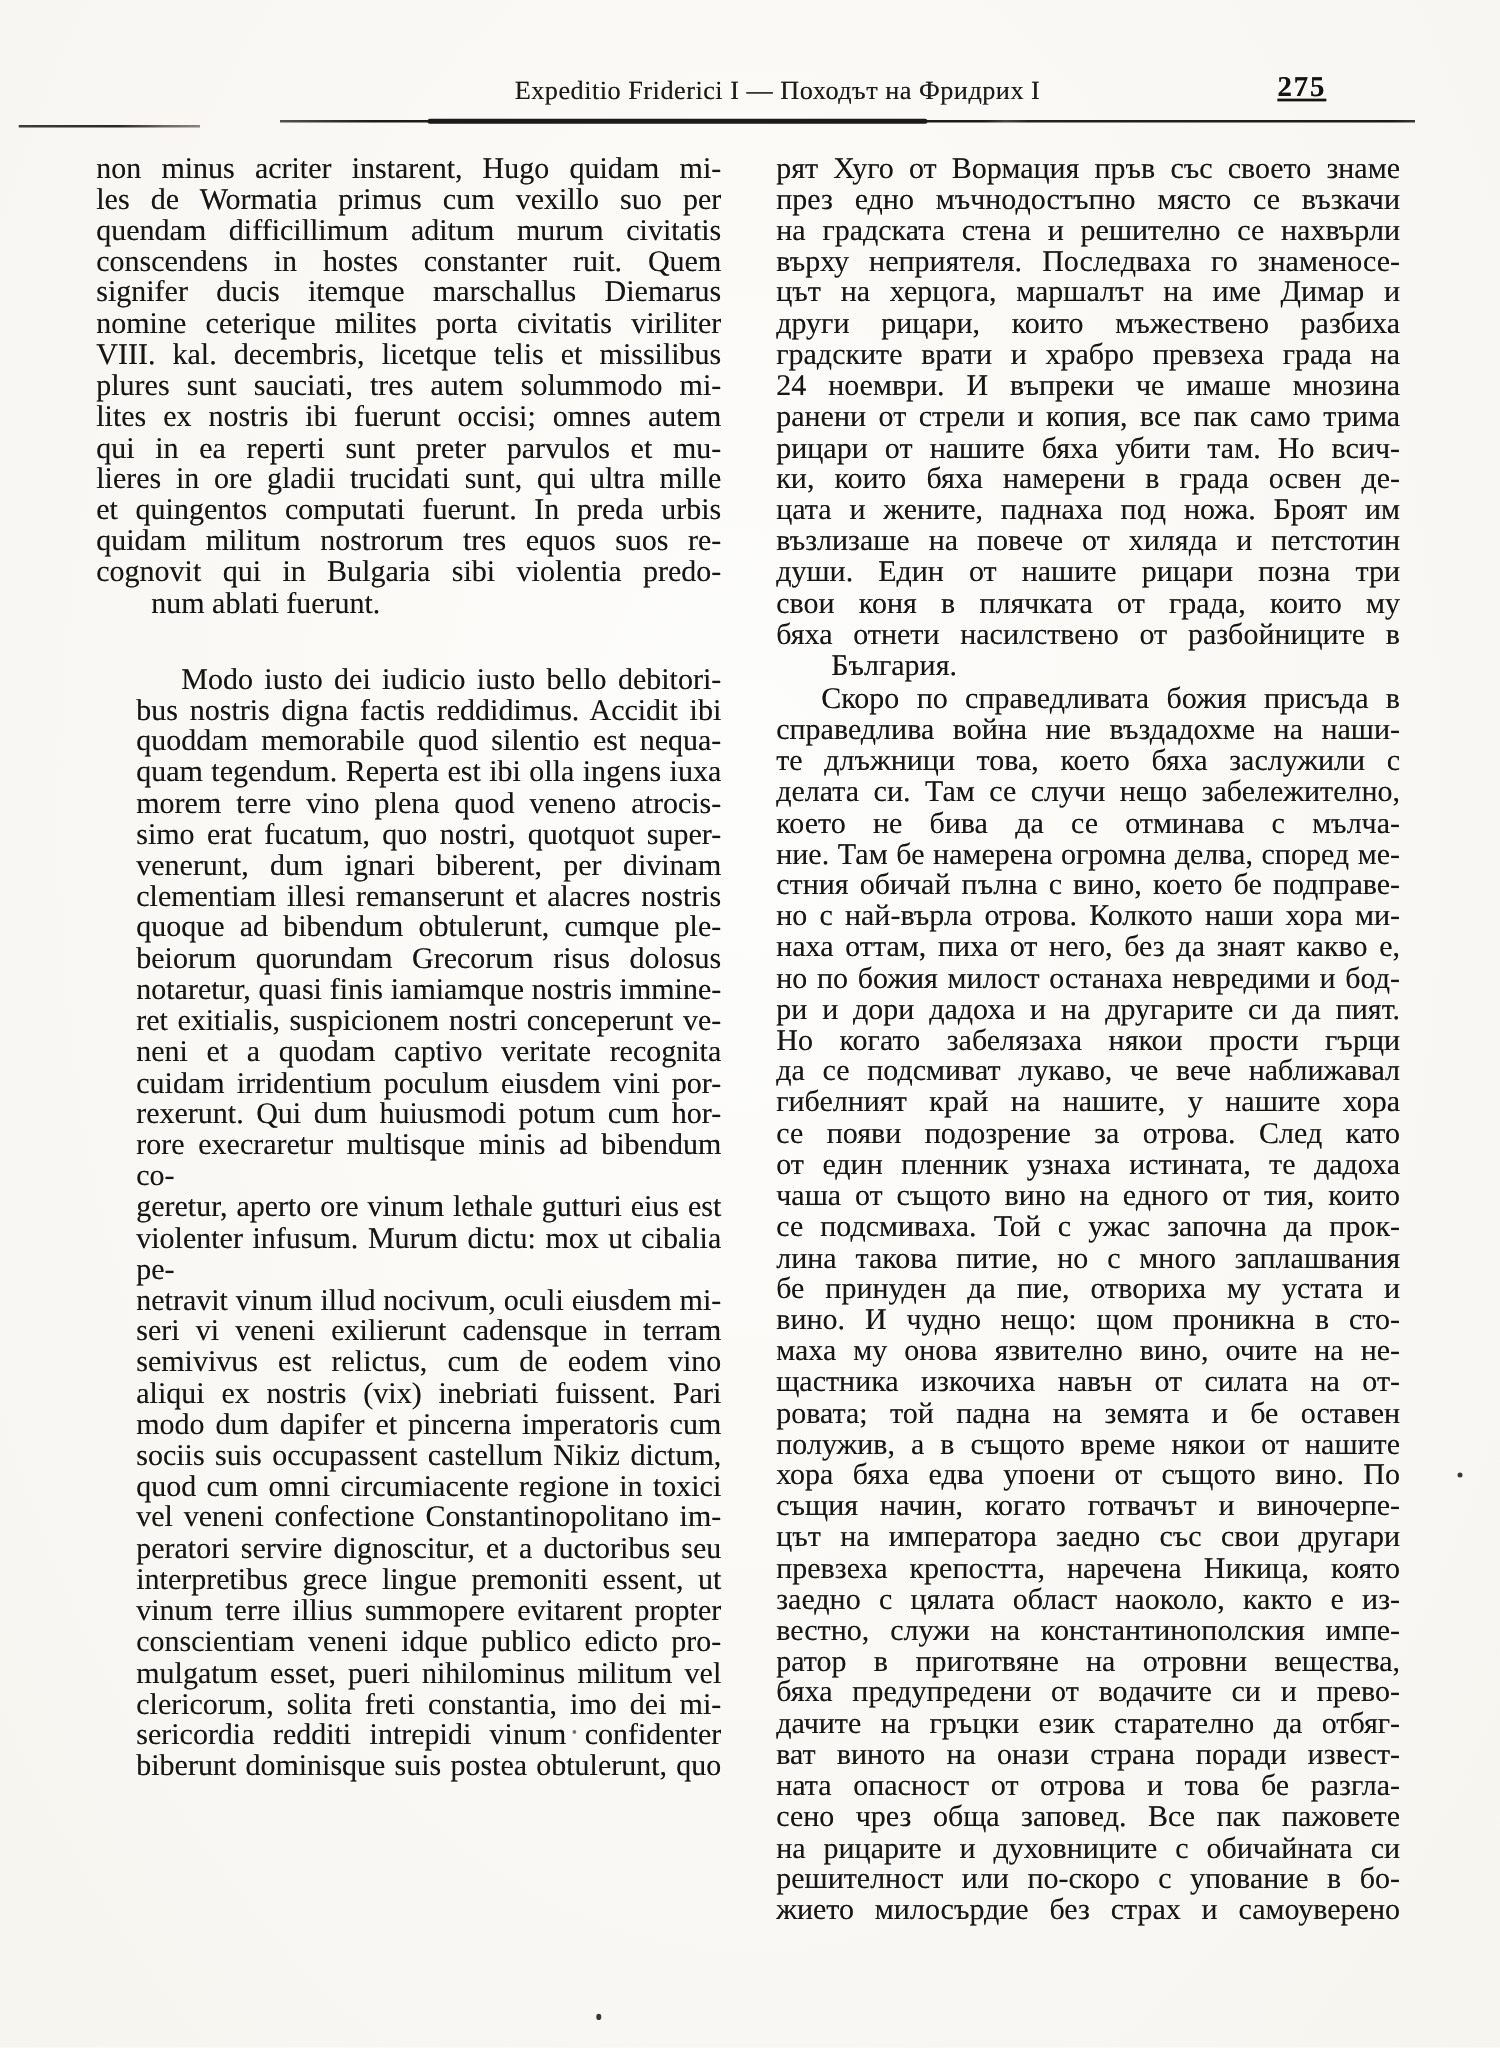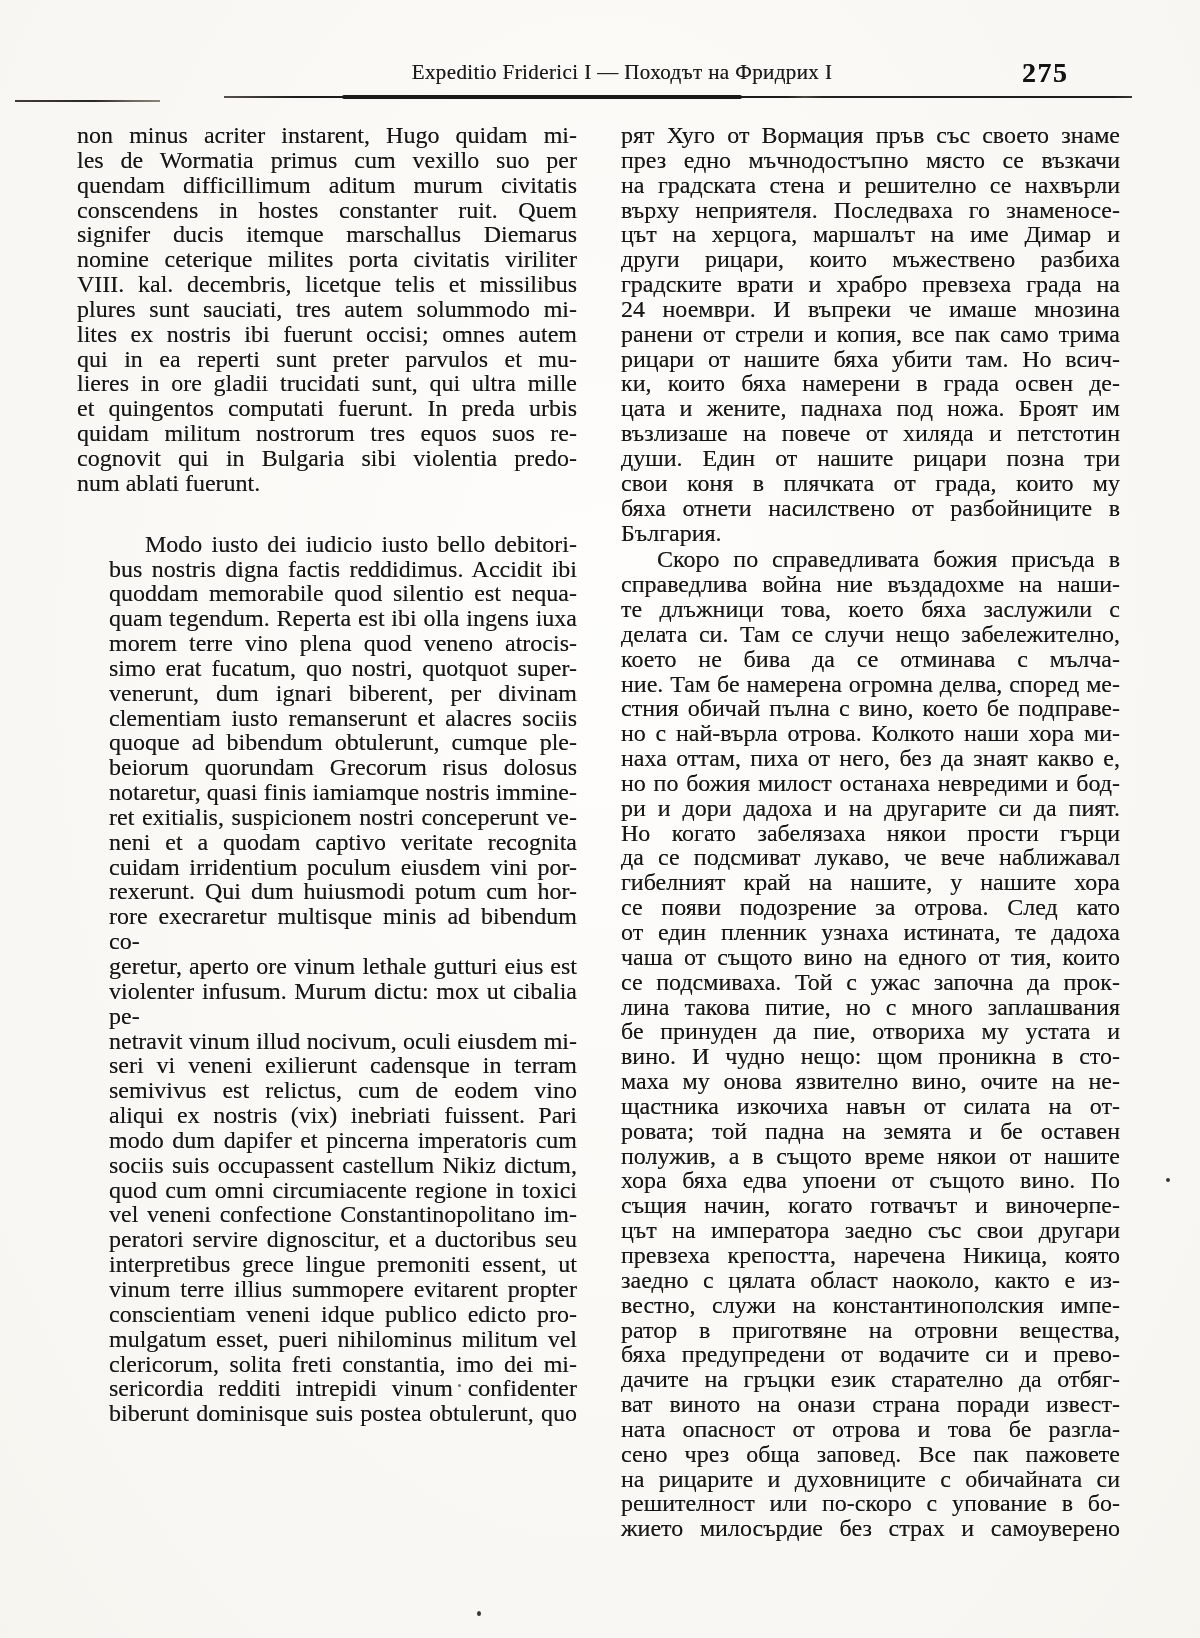--- a/index.html
+++ b/index.html
@@ -20,23 +20,24 @@
   .header-title {
     position: absolute; top: 60px; left: 0; width: 1180px;
     text-align: center;
     font-size: 21px; letter-spacing: 0.4px;
     color: #1c1b19;
     text-shadow: 0 0 0.4px rgba(25,25,25,0.65);
     padding-left: 32px;
   }
   .page-number {
     position: absolute; top: 57px; left: 1022px;
-    font-size: 28px; font-weight: bold; letter-spacing: 1.5px;
+    font-size: 23px; font-weight: bold; letter-spacing: 1.5px;
     color: #151413;
     text-shadow: 0 0 0.4px rgba(25,25,25,0.7);
+    text-decoration: underline;
   }
   .rule-main {
     position: absolute; top: 96px; left: 224px; width: 908px; height: 2px;
     background: linear-gradient(to right,
       #55514c 0%, #1d1c1a 8%, #1d1c1a 62%, #4a463f 64%,
       #242220 66%, #1d1c1a 98%, #3a3733 100%);
   }
   .rule-main .rule-thick {
     position: absolute; top: -1px; left: 118px; width: 400px; height: 4px;
     background: #1b1a18; border-radius: 2px;
@@ -47,21 +48,21 @@
   }
   .column {
     position: absolute; top: 123px;
     font-size: 24px; line-height: 24.85px;
     color: #171615;
     text-shadow: 0 0 0.4px rgba(25,25,25,0.55);
   }
   .col-left  { left: 77px;  width: 500px; }
   .col-right { left: 621px; width: 499px; }
   .line { text-align: justify; text-align-last: justify; }
-  .line.no-stretch { text-align-last: left; }
+  .line.no-stretch { text-align-last: left; margin-left: 44px; }
   .line.indent { text-indent: 36px; }
   .col-left  .paragraph + .paragraph { margin-top: 36px; margin-left: 32px; }
   .col-right .paragraph + .paragraph { margin-top: 2px; }
   .speck { position: absolute; background: #3a3732; border-radius: 50%; }
   .speck-a { left: 1166px; top: 1178px; width: 4px; height: 4px; }
   .speck-b { left: 477px;  top: 1611px; width: 4px; height: 5px; }
   .speck-c { left: 458px;  top: 1384px; width: 3px; height: 3px; opacity: .7; }
 </style>
 </head>
 <body>
@@ -96,21 +97,21 @@
         <div class="line no-stretch">num ablati fuerunt.</div>
       </div>
       <div class="paragraph">
         <div class="line indent">Modo iusto dei iudicio iusto bello debitori-</div>
         <div class="line">bus nostris digna factis reddidimus. Accidit ibi</div>
         <div class="line">quoddam memorabile quod silentio est nequa-</div>
         <div class="line">quam tegendum. Reperta est ibi olla ingens iuxa</div>
         <div class="line">morem terre vino plena quod veneno atrocis-</div>
         <div class="line">simo erat fucatum, quo nostri, quotquot super-</div>
         <div class="line">venerunt, dum ignari biberent, per divinam</div>
-        <div class="line">clementiam iusto remanserunt et alacres sociis</div>
+        <div class="line">clementiam illesi remanserunt et alacres nostris</div>
         <div class="line">quoque ad bibendum obtulerunt, cumque ple-</div>
         <div class="line">beiorum quorundam Grecorum risus dolosus</div>
         <div class="line">notaretur, quasi finis iamiamque nostris immine-</div>
         <div class="line">ret exitialis, suspicionem nostri conceperunt ve-</div>
         <div class="line">neni et a quodam captivo veritate recognita</div>
         <div class="line">cuidam irridentium poculum eiusdem vini por-</div>
         <div class="line">rexerunt. Qui dum huiusmodi potum cum hor-</div>
         <div class="line">rore execraretur multisque minis ad bibendum co-</div>
         <div class="line">geretur, aperto ore vinum lethale gutturi eius est</div>
         <div class="line">violenter infusum. Murum dictu: mox ut cibalia pe-</div>

